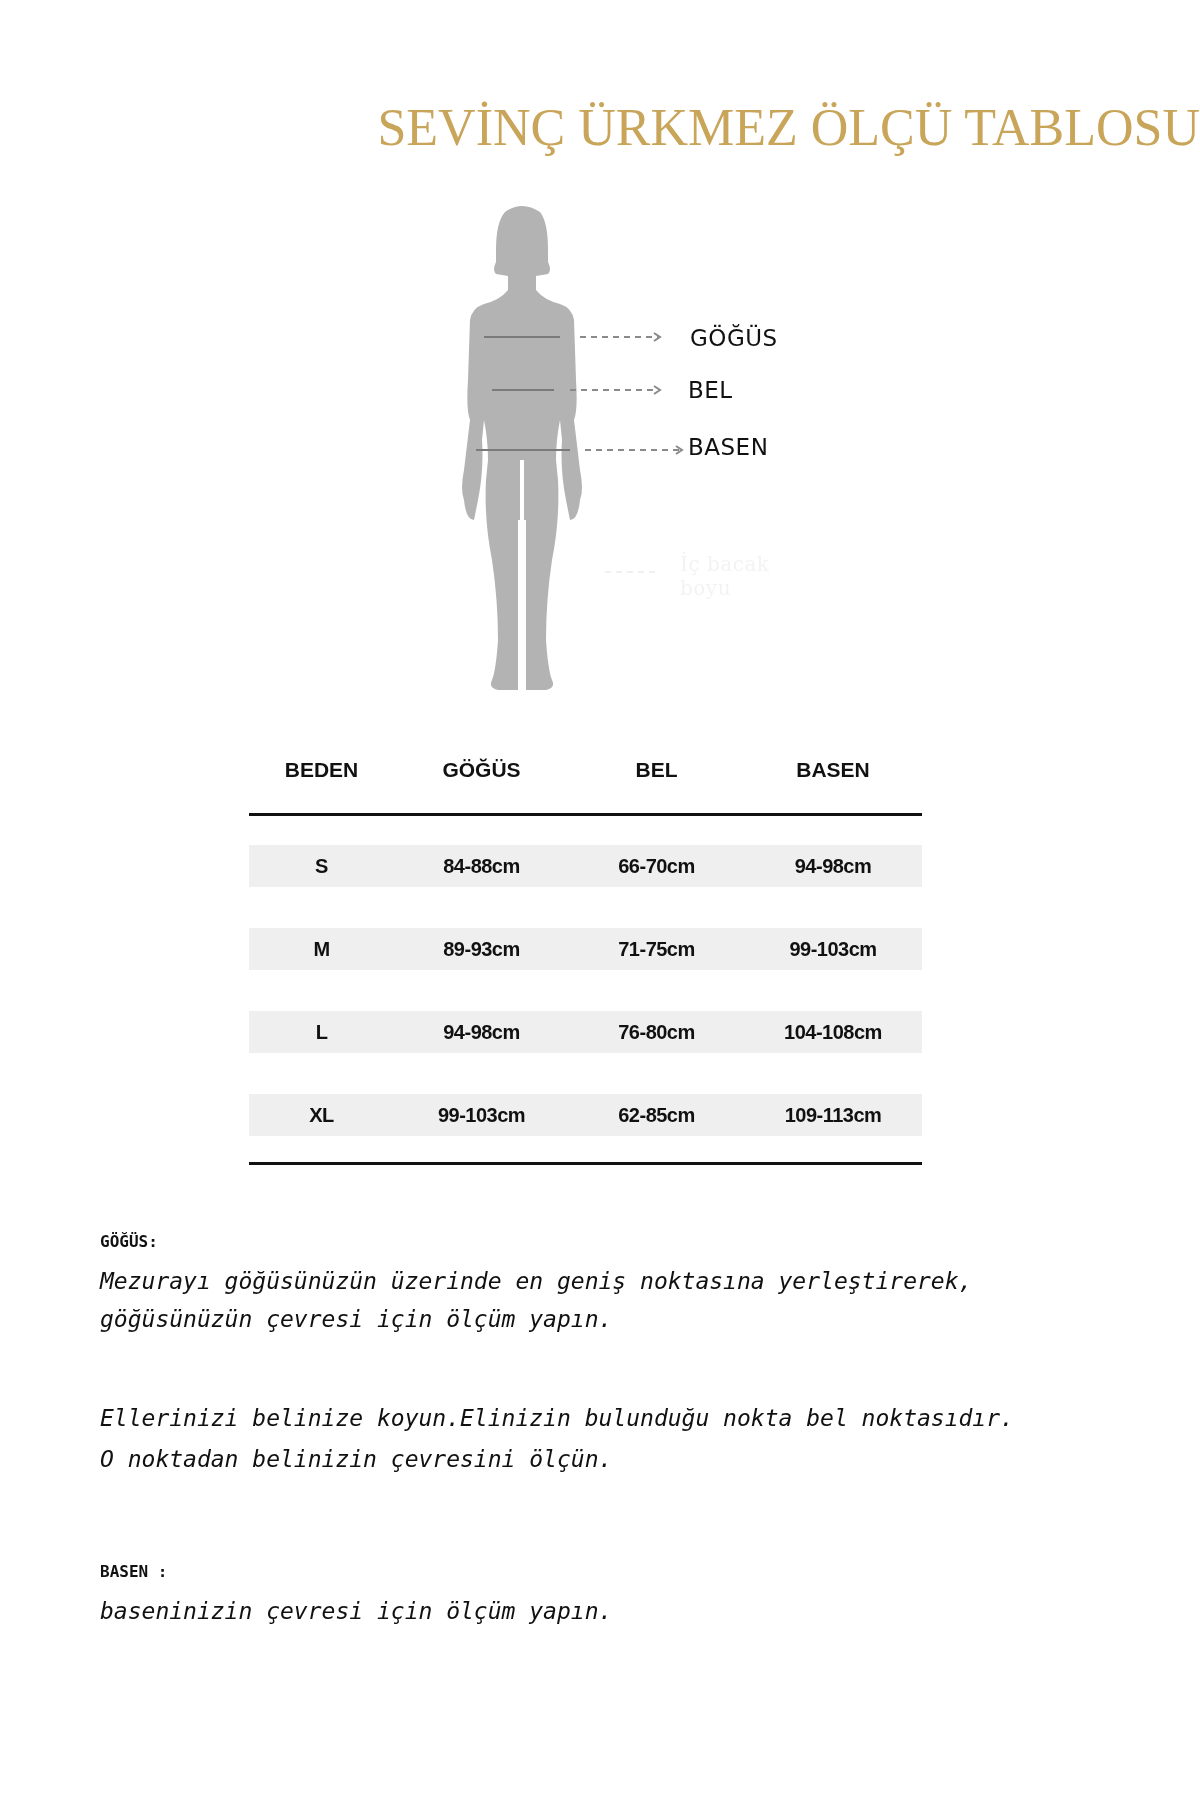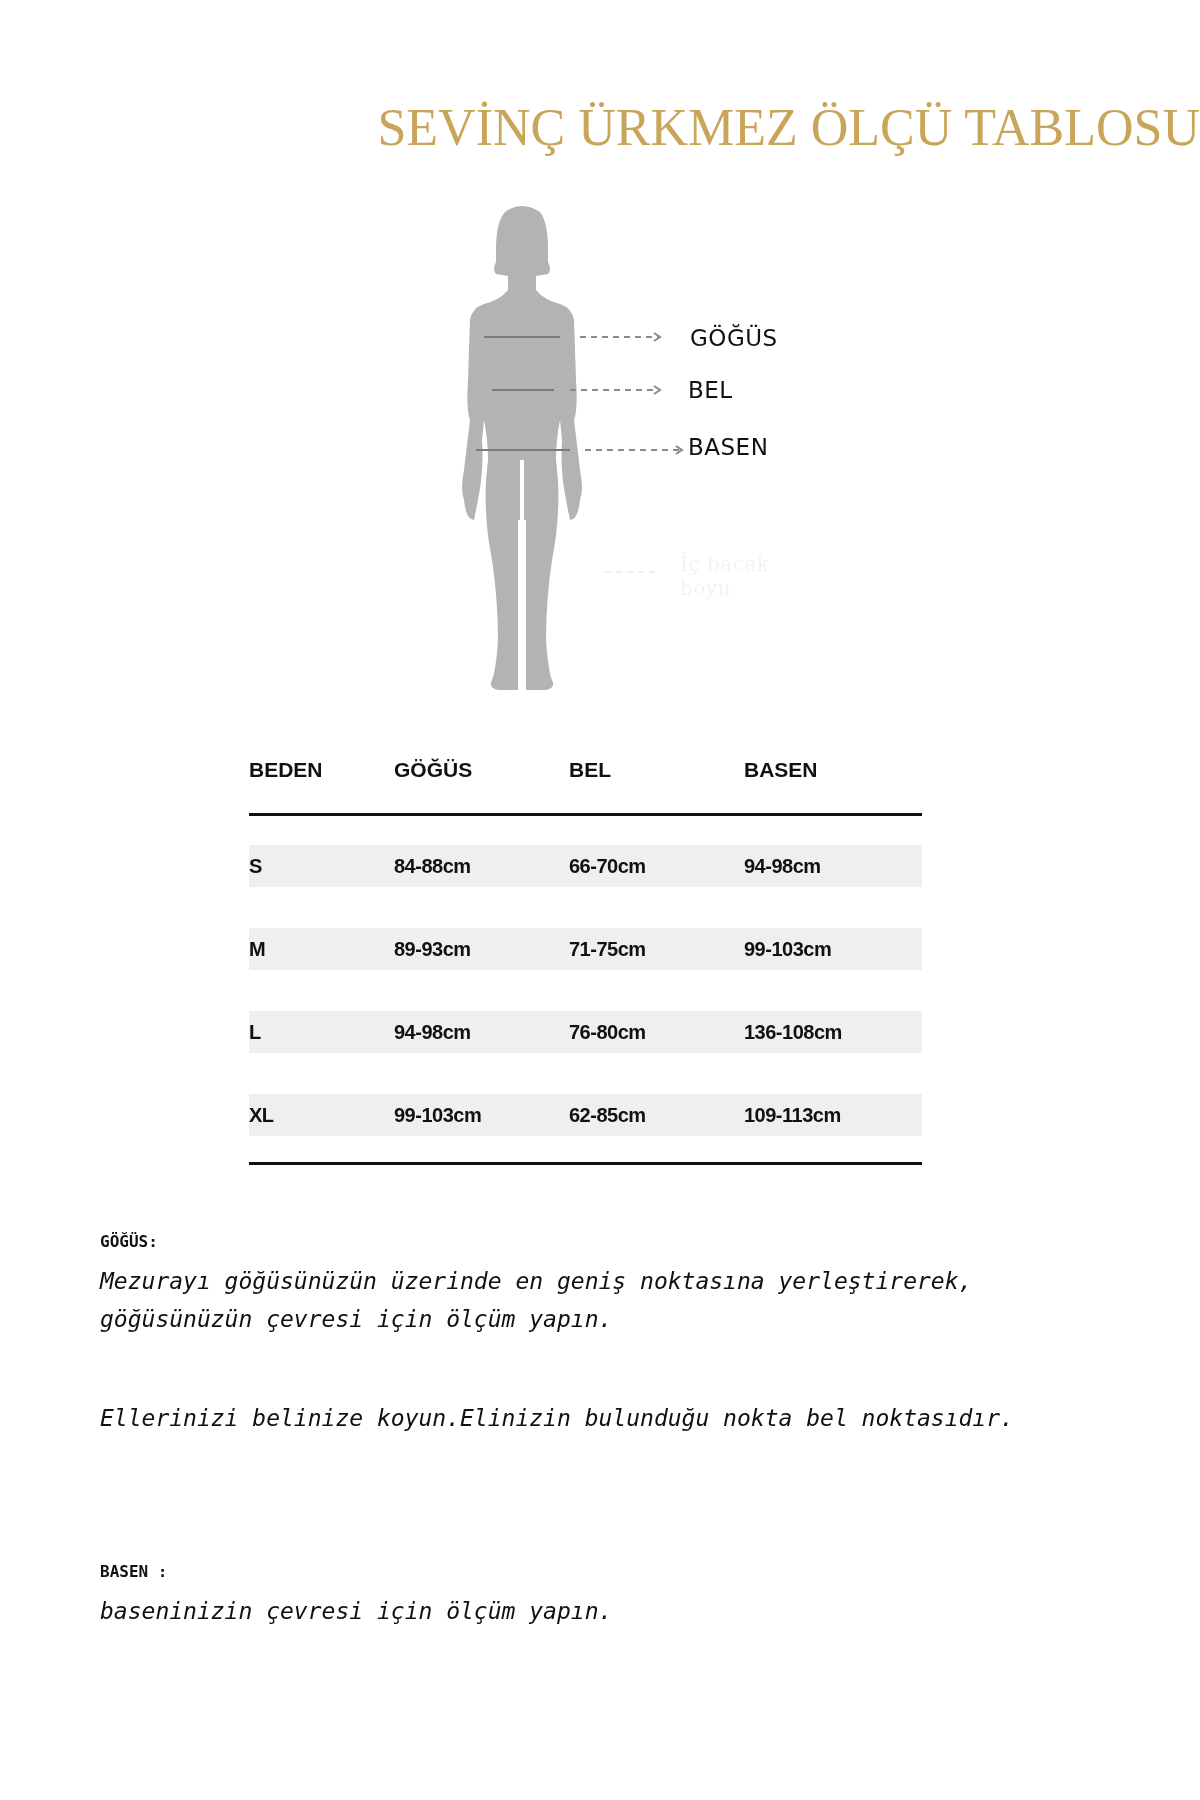--- a/index.html
+++ b/index.html
@@ -14,21 +14,21 @@
     position: absolute; font-family: "DejaVu Sans", sans-serif;
     font-size: 23px; color: #111; letter-spacing: 0.5px;
   }
   .fig-label.faint { color: #f3f3f3; font-family: "DejaVu Serif", serif; font-size: 20px; line-height: 24px; }
   .table-wrap { position: absolute; left: 249px; top: 740px; width: 673px; }
   .thead {
     display: flex; height: 60px; align-items: center;
     font-family: "Liberation Sans", sans-serif; font-weight: bold;
     font-size: 21px; color: #111;
   }
-  .thead .c, .row .c { }
+  .thead .c, .row .c { text-align: center; }
   .c1 { width: 145px; } .c2 { width: 175px; } .c3 { width: 175px; } .c4 { width: 178px; }
   .rule-top { position: absolute; left: 0; top: 73px; width: 673px; height: 3px; background: #111; }
   .rule-bottom { position: absolute; left: 0; top: 422px; width: 673px; height: 3px; background: #111; }
   .row {
     position: absolute; left: 0; width: 673px; height: 42px;
     display: flex; align-items: center; background: #efefef;
     font-family: "Liberation Sans", sans-serif; font-weight: bold; font-size: 20px;
     color: #111; letter-spacing: -0.5px;
   }
   .notes { position: absolute; left: 100px; top: 1228px; width: 1060px; }
@@ -99,36 +99,36 @@
   <div class="row" style="top:188px;">
     <div class="c c1">M</div>
     <div class="c c2">89-93cm</div>
     <div class="c c3">71-75cm</div>
     <div class="c c4">99-103cm</div>
   </div>
   <div class="row" style="top:271px;">
     <div class="c c1">L</div>
     <div class="c c2">94-98cm</div>
     <div class="c c3">76-80cm</div>
-    <div class="c c4">136-108cm</div>
+    <div class="c c4">104-108cm</div>
   </div>
   <div class="row" style="top:354px;">
     <div class="c c1">XL</div>
     <div class="c c2">99-103cm</div>
     <div class="c c3">62-85cm</div>
     <div class="c c4">109-113cm</div>
   </div>
   <div class="rule-bottom"></div>
 </div>
 
 <div class="notes">
   <div class="note" style="top:0px;">
     <div class="note-head">GÖĞÜS:</div>
     <div class="note-body"><div>Mezurayı göğüsünüzün üzerinde en geniş noktasına yerleştirerek,</div><div>göğüsünüzün çevresi için ölçüm yapın.</div></div>
   </div>
   <div class="note" style="top:164px;">
-    <div class="note-body" style="line-height:41px;"><div>Ellerinizi belinize koyun.Elinizin bulunduğu nokta bel noktasıdır.</div></div>
+    <div class="note-body" style="line-height:41px;"><div>Ellerinizi belinize koyun.Elinizin bulunduğu nokta bel noktasıdır.</div><div>O noktadan belinizin çevresini ölçün.</div></div>
   </div>
   <div class="note" style="top:330px;">
     <div class="note-head">BASEN :</div>
     <div class="note-body"><div>baseninizin çevresi için ölçüm yapın.</div></div>
   </div>
 </div>
 
 </body></html>

